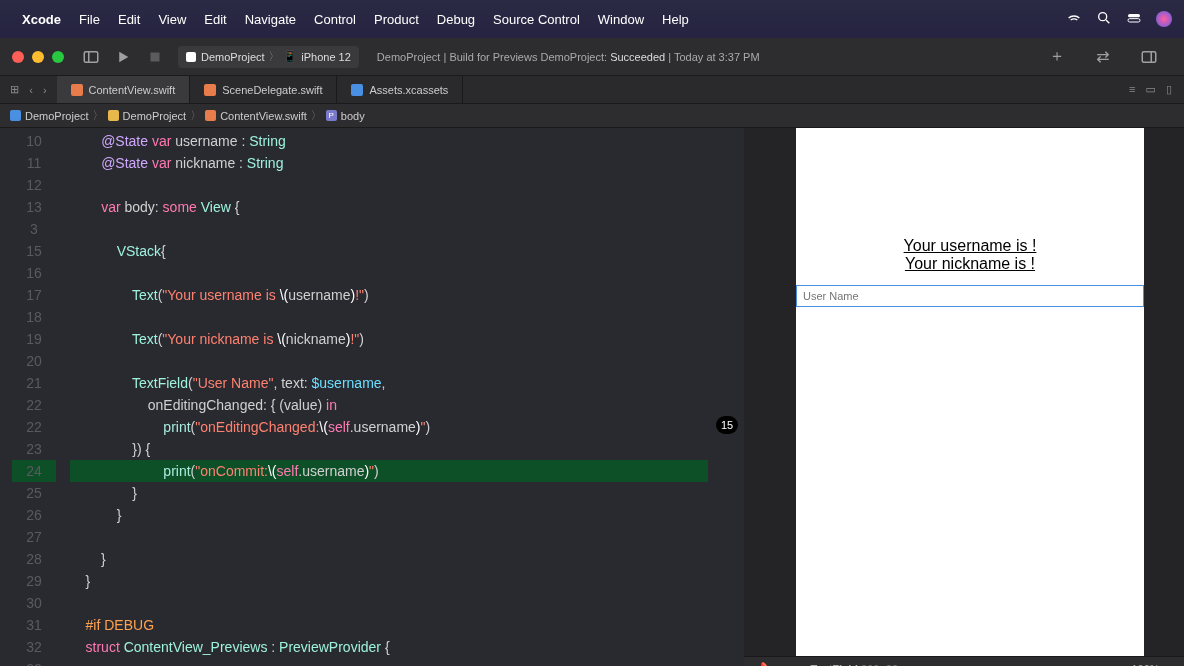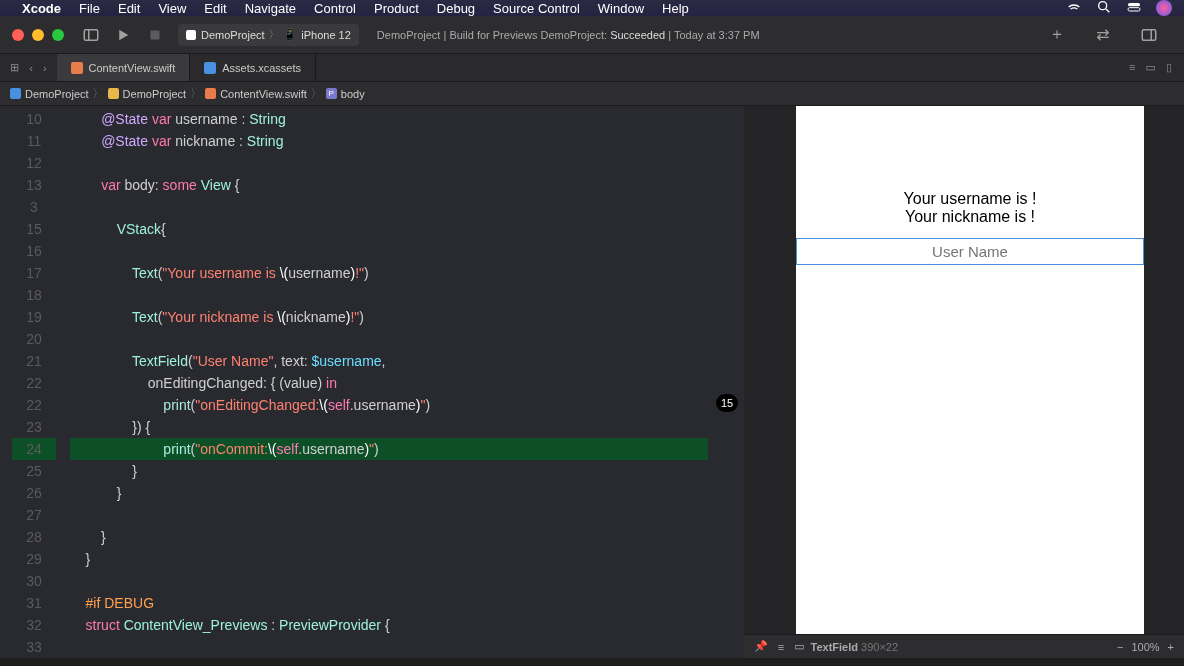--- a/index.html
+++ b/index.html
@@ -1,17 +1,17 @@
 <!DOCTYPE html>
 <html><head>
 <meta charset="utf-8">
 <style>
 * { margin:0; padding:0; box-sizing:border-box; font-family:-apple-system,BlinkMacSystemFont,"SF Pro",sans-serif; }
 body { width:1184px; height:666px; background:#1e1e1e; overflow:hidden; }
-.menubar { height:16px; background:linear-gradient(180deg,#2b2a44,#252341); display:flex; align-items:center; padding:0 12px; color:#fff; font-size:13px; }
+.menubar { height:38px; background:linear-gradient(180deg,#2b2a44,#252341); display:flex; align-items:center; padding:0 12px; color:#fff; font-size:13px; }
 .menubar .apple { font-size:15px; margin-right:10px; }
 .menubar .item { margin-right:18px; cursor:default; }
 .menubar .item.bold { font-weight:600; }
 .menubar .right { margin-left:auto; display:flex; gap:14px; align-items:center; }
 .menubar .right svg { width:16px; height:16px; }
 .toolbar { height:38px; background:#2d2d30; display:flex; align-items:center; padding:0 12px; border-bottom:1px solid #1a1a1a; }
 .traffic { display:flex; gap:8px; margin-right:18px; }
 .traffic span { width:12px; height:12px; border-radius:50%; }
 .tr-close{background:#ff5f57}.tr-min{background:#febc2e}.tr-max{background:#28c840}
 .tb-ico { width:18px; height:18px; margin-right:14px; color:#a0a0a0; display:flex; align-items:center; justify-content:center; cursor:default; }
@@ -36,23 +36,23 @@
 .gutter div { height:22px; }
 .code { flex:1; padding-top:2px; white-space:pre; color:#d0d0d0; position:relative; }
 .code .line { height:22px; position:relative; }
 .hl { background:#0d5028; position:absolute; left:0; top:0; right:36px; height:22px; z-index:0; }
 .hl-g { background:#0d5028; }
 .code span { position:relative; z-index:1; }
 .k-attr{color:#d0a8ff}.k-key{color:#ff7ab2}.k-var{color:#6bdfff}.k-type{color:#9ef1dd}.k-str{color:#ff8170}.k-fn{color:#a7ebdd}.k-cmt{color:#ffa14f}.k-p{color:#fff}
 .badge { position:absolute; right:6px; top:calc(13*22px + 2px); background:#000; color:#fff; font-size:11px; width:22px; height:18px; border-radius:9px; display:flex; align-items:center; justify-content:center; }
 .preview { width:440px; background:#242426; display:flex; flex-direction:column; }
 .canvas-wrap { flex:1; display:flex; align-items:stretch; justify-content:center; padding:0 40px 0 52px; }
-.canvas { width:100%; background:#fff; padding-top:84px; font-family:-apple-system; text-align:center; color:#000; position:relative; }
+.canvas { width:100%; background:#fff; padding-top:109px; font-family:-apple-system; text-align:center; color:#000; position:relative;text-decoration:underline; }
 .canvas .t { font-size:16px; line-height:18px; }
-.canvas input { width:100%; margin-top:12px; font-size:15px; padding:4px 6px; border:1px solid #4a90e2; outline:none; color:#b5b5b5;text-align:center; }
+.canvas input { width:100%; margin-top:12px; font-size:11px; padding:4px 6px; border:1px solid #4a90e2; outline:none; color:#b5b5b5; }
 .pv-status { height:24px; background:#2d2d30; display:flex; align-items:center; padding:0 10px; font-size:11px; color:#aaa; border-top:1px solid #1a1a1a; }
 .pv-status .right { margin-left:auto; display:flex; align-items:center; gap:8px; }
 </style>
 </head>
 <body>
 
 <div class="menubar">
   <span class="apple"></span>
   <span class="item bold">Xcode</span>
   <span class="item">File</span>
@@ -128,20 +128,24 @@
 
 <div class="tabbar">
   <div class="pre">
     <span>⊞</span>
     <span>‹</span>
     <span>›</span>
   </div>
   <div class="tab active">
       <span class="ficon"></span>
       <span>ContentView.swift</span>
+    </div>
+  <div class="tab">
+      <span class="ficon"></span>
+      <span>SceneDelegate.swift</span>
     </div>
   <div class="tab">
       <span class="ficon blue"></span>
       <span>Assets.xcassets</span>
     </div>
   <div class="right">
     <span>≡</span>
     <span>▭</span>
     <span>▯</span>
   </div>

